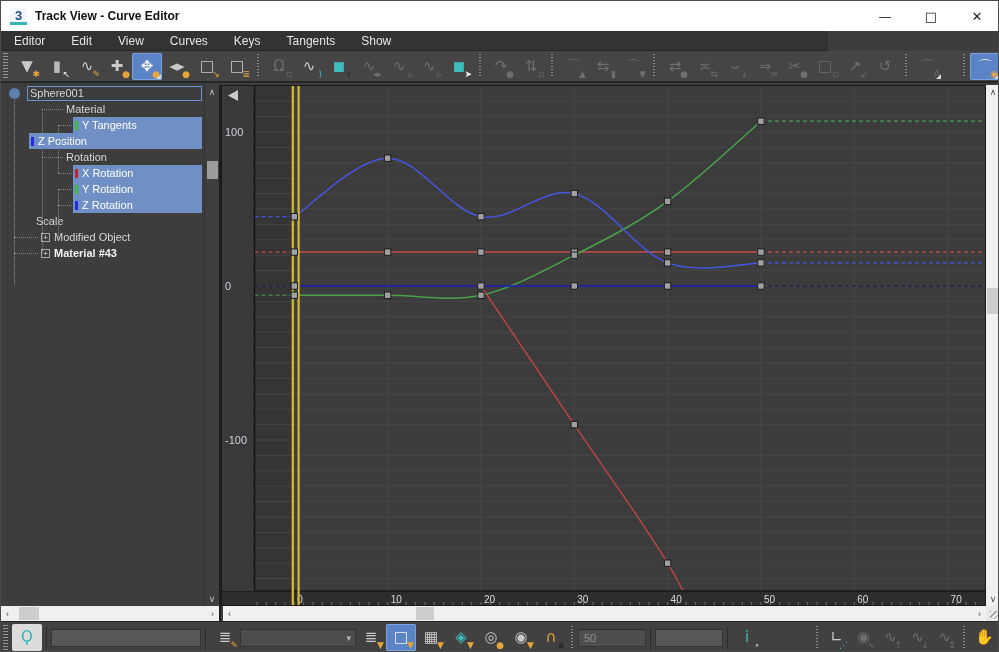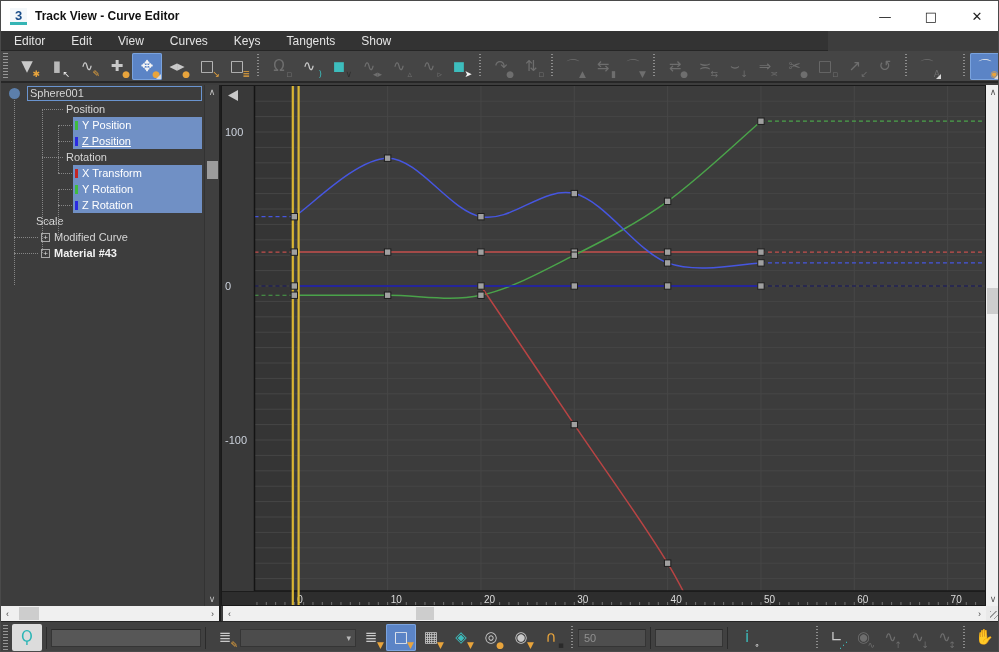--- a/index.html
+++ b/index.html
@@ -237,48 +237,48 @@
       <div class="vguide" style="left: 57px; top: 104px; height: 48px;"></div>
       <div class="trow outlined">
         <span class="objicon" style="margin-left: 8px;"></span>
         <span class="content">
           <span>Sphere001</span>
         </span>
       </div>
       <div class="trow">
         <span class="twig" style="left: 41px; width: 21px;"></span>
         <span class="content" style="margin-left: 63px;">
-          <span>Position</span>
+          <span>Material</span>
         </span>
       </div>
       <div class="trow selected">
         <span class="twig" style="left: 57px; width: 14px;"></span>
         <span class="content" style="margin-left: 72px;">
           <span class="chip" style="background: rgb(63, 187, 63);"></span>
-          <span>Y Position</span>
+          <span>Y Tangents</span>
         </span>
       </div>
       <div class="trow selected">
         <span class="twig" style="left: 57px; width: 14px;"></span>
-        <span class="content" style="margin-left: 72px; text-decoration: underline;">
+        <span class="content" style="margin-left: 28px;">
           <span class="chip" style="background: rgb(42, 42, 226);"></span>
           <span>Z Position</span>
         </span>
       </div>
       <div class="trow">
         <span class="twig" style="left: 41px; width: 21px;"></span>
         <span class="content" style="margin-left: 63px;">
           <span>Rotation</span>
         </span>
       </div>
       <div class="trow selected">
         <span class="twig" style="left: 57px; width: 14px;"></span>
         <span class="content" style="margin-left: 72px;">
           <span class="chip" style="background: rgb(194, 37, 37);"></span>
-          <span>X Transform</span>
+          <span>X Rotation</span>
         </span>
       </div>
       <div class="trow selected">
         <span class="twig" style="left: 57px; width: 14px;"></span>
         <span class="content" style="margin-left: 72px;">
           <span class="chip" style="background: rgb(63, 187, 63);"></span>
           <span>Y Rotation</span>
         </span>
       </div>
       <div class="trow selected">
@@ -291,21 +291,21 @@
       <div class="trow">
         <span class="twig" style="left: 41px; width: 21px;"></span>
         <span class="content" style="margin-left: 33px;">
           <span>Scale</span>
         </span>
       </div>
       <div class="trow">
         <span class="twig" style="left: 13px; width: 24px;"></span>
         <span class="content" style="margin-left: 38px;">
           <span class="expander">+</span>
-          <span>Modified Curve</span>
+          <span>Modified Object</span>
         </span>
       </div>
       <div class="trow">
         <span class="twig" style="left: 13px; width: 24px;"></span>
         <span class="content" style="margin-left: 38px;">
           <span class="expander">+</span>
           <span class="bold">Material #43</span>
         </span>
       </div>
     </div>

